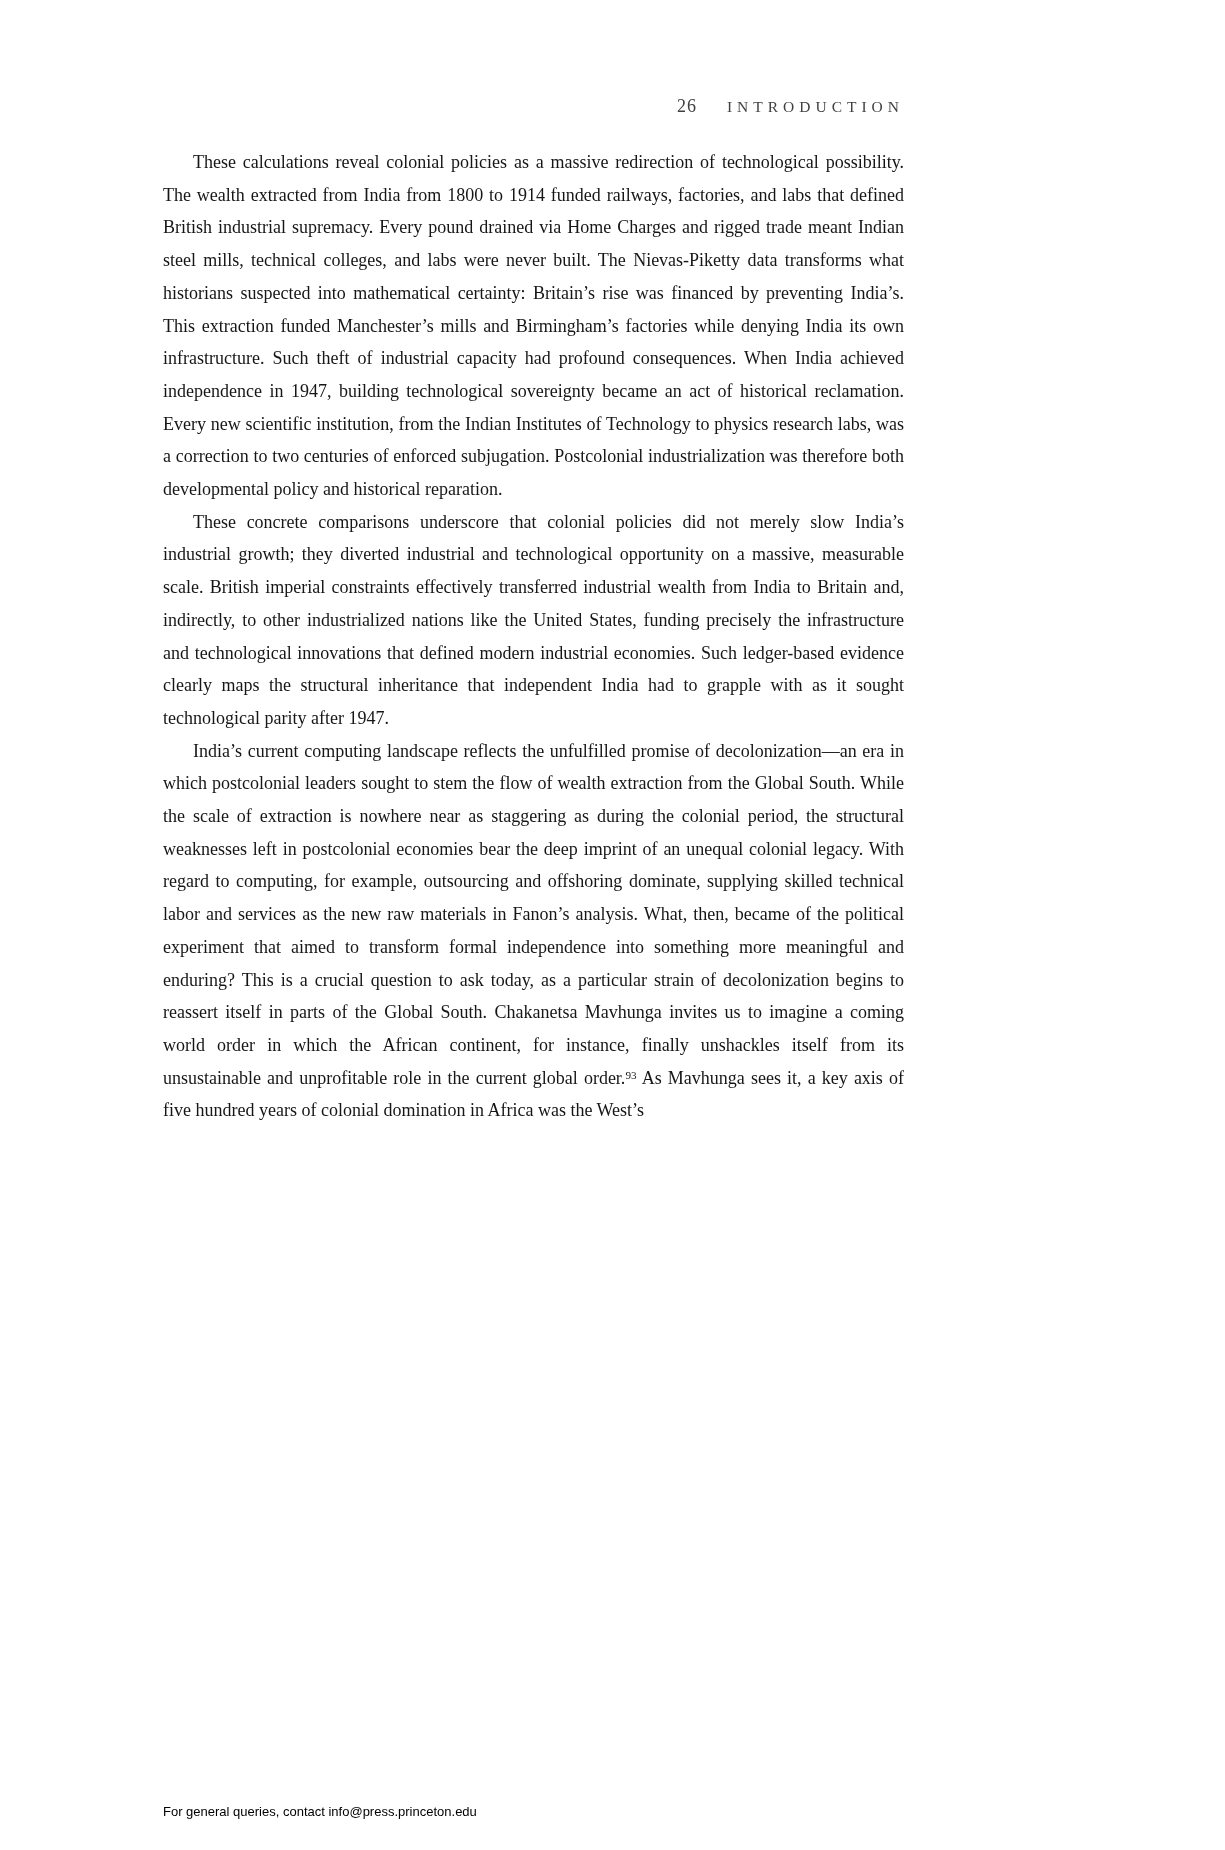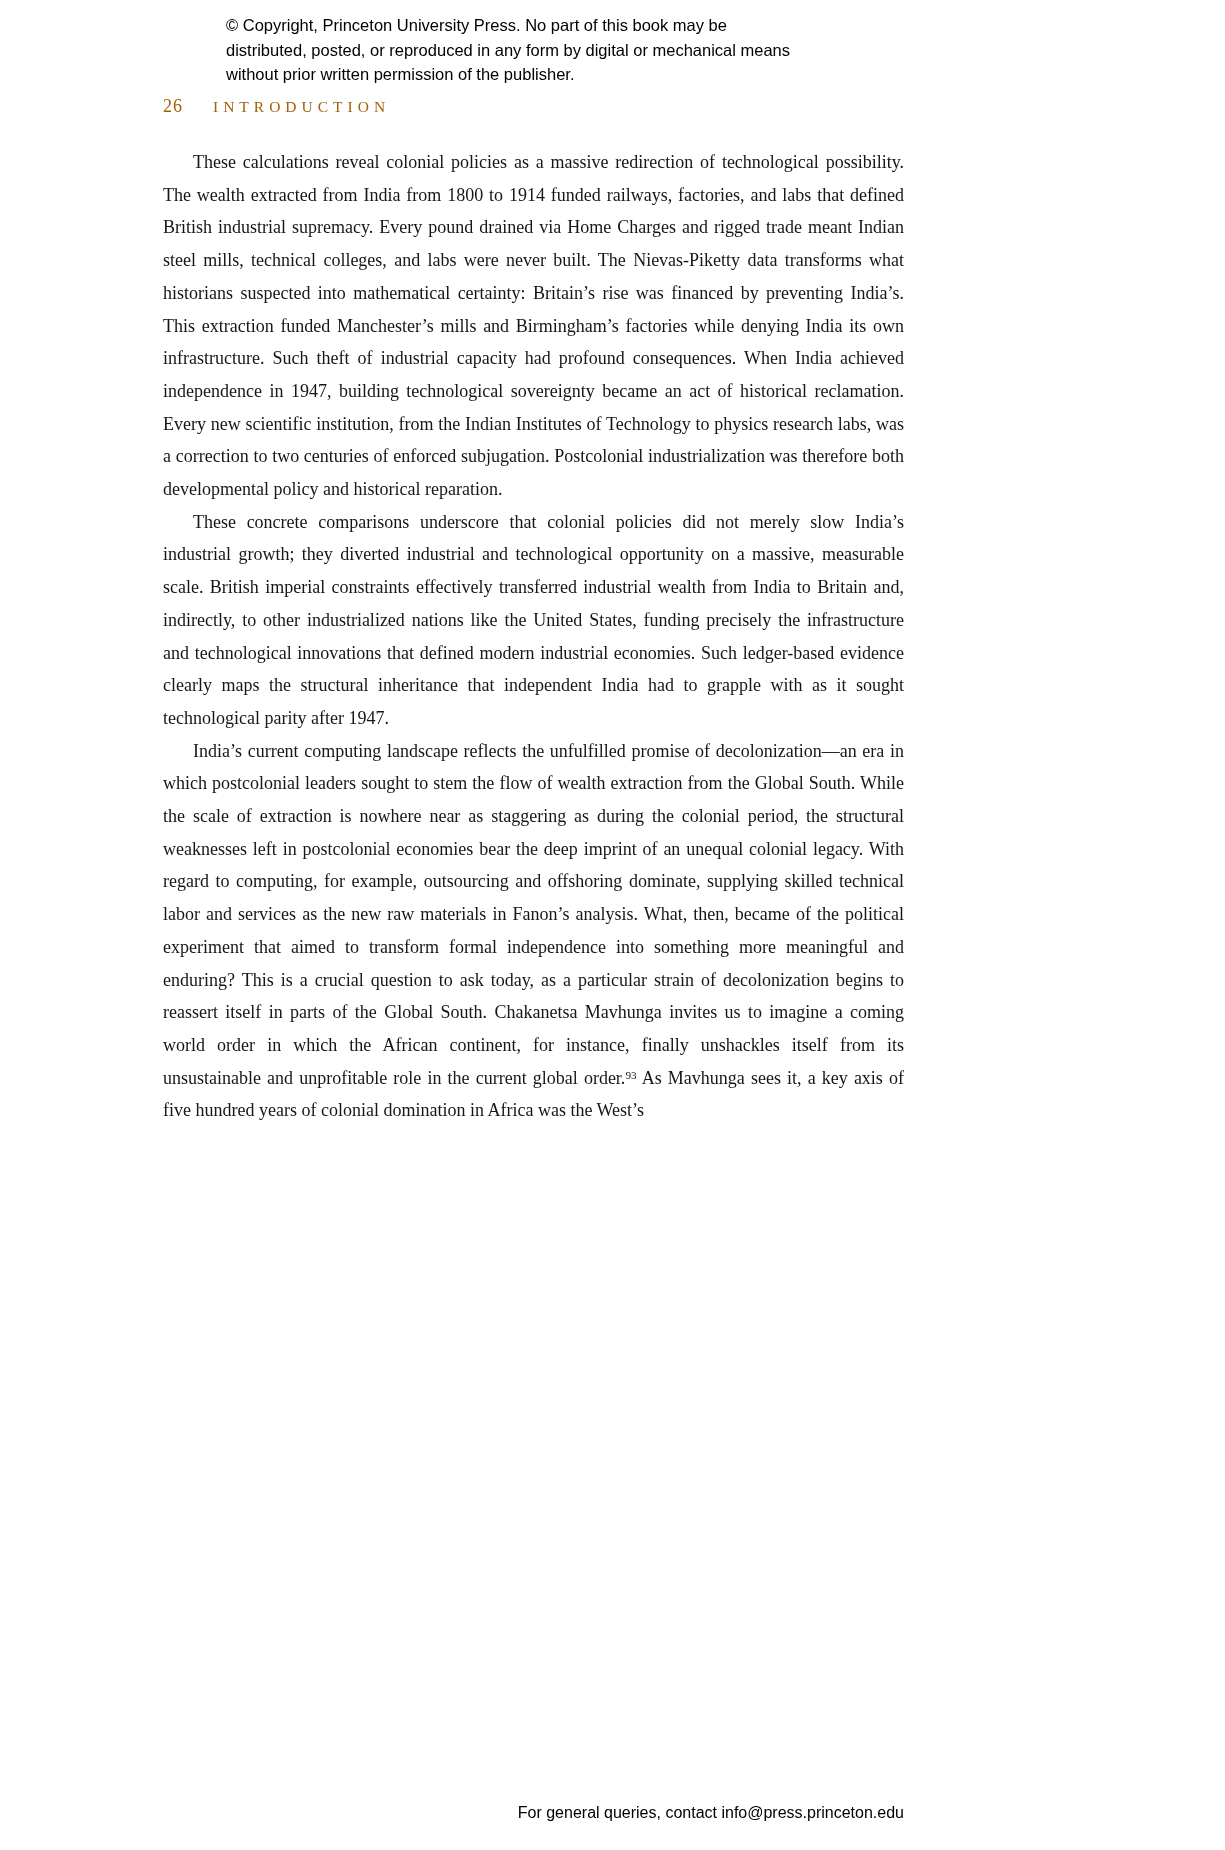--- a/index.html
+++ b/index.html
@@ -27,22 +27,22 @@
     font-size: 16.5px;
     line-height: 24.5px;
     color: #000000;
     text-align: left;
   }
   .running-header {
     position: absolute;
     top: 96px;
     left: 163px;
     width: 741px;
-    text-align: left;
-    color: #a16207;
+    text-align: right;
+    color: #404040;
     white-space: nowrap;
   }
   .running-header .pagenum {
     font-size: 18px;
     letter-spacing: 1px;
     margin-right: 30px;
   }
   .running-header .section {
     font-size: 15.5px;
     letter-spacing: 5px;
@@ -66,32 +66,31 @@
     line-height: 0;
     position: relative;
     top: -0.45em;
     vertical-align: baseline;
   }
   .footer {
     position: absolute;
     top: 1804px;
     left: 163px;
     width: 741px;
-    text-align: right;
+    text-align: left;
     font-family: "Liberation Sans", sans-serif;
-    font-size: 16px;
+    font-size: 13px;
     color: #000000;
   }
 </style>
 </head>
 <body>
 
 <div class="page">
 
-  <div class="copyright">© Copyright, Princeton University Press. No part of this book may be distributed, posted, or reproduced in any form by digital or mechanical means without prior written permission of the publisher.</div>
 
   <div class="running-header">
     <span class="pagenum">26</span><span class="section">INTRODUCTION</span>
   </div>
 
   <div class="body-text">
     <p class="para">These calculations reveal colonial policies as a massive redirection of technological possibility. The wealth extracted from India from 1800 to 1914 funded railways, factories, and labs that defined British industrial supremacy. Every pound drained via Home Charges and rigged trade meant Indian steel mills, technical colleges, and labs were never built. The Nievas-Piketty data transforms what historians suspected into mathematical certainty: Britain’s rise was financed by preventing India’s. This extraction funded Manchester’s mills and Birmingham’s factories while denying India its own infrastructure. Such theft of industrial capacity had profound consequences. When India achieved independence in 1947, building technological sovereignty became an act of historical reclamation. Every new scientific institution, from the Indian Institutes of Technology to physics research labs, was a correction to two centuries of enforced subjugation. Postcolonial industrialization was therefore both developmental policy and historical reparation.</p>
     <p class="para">These concrete comparisons underscore that colonial policies did not merely slow India’s industrial growth; they diverted industrial and technological opportunity on a massive, measurable scale. British imperial constraints effectively transferred industrial wealth from India to Britain and, indirectly, to other industrialized nations like the United States, funding precisely the infrastructure and technological innovations that defined modern industrial economies. Such ledger-based evidence clearly maps the structural inheritance that independent India had to grapple with as it sought technological parity after 1947.</p>
     <p class="para"><span>India’s current computing landscape reflects the unfulfilled promise of decolonization—an era in which postcolonial leaders sought to stem the flow of wealth extraction from the Global South. While the scale of extraction is nowhere near as staggering as during the colonial period, the structural weaknesses left in postcolonial economies bear the deep imprint of an unequal colonial legacy. With regard to computing, for example, outsourcing and offshoring dominate, supplying skilled technical labor and services as the new raw materials in Fanon’s analysis. What, then, became of the political experiment that aimed to transform formal independence into something more meaningful and enduring? This is a crucial question to ask today, as a particular strain of decolonization begins to reassert itself in parts of the Global South. Chakanetsa Mavhunga invites us to imagine a coming world order in which the African continent, for instance, finally unshackles itself from its unsustainable and unprofitable role in the current global order.</span><sup class="fnref">93</sup><span> As Mavhunga sees it, a key axis of five hundred years of colonial domination in Africa was the West’s</span></p>
   </div>

